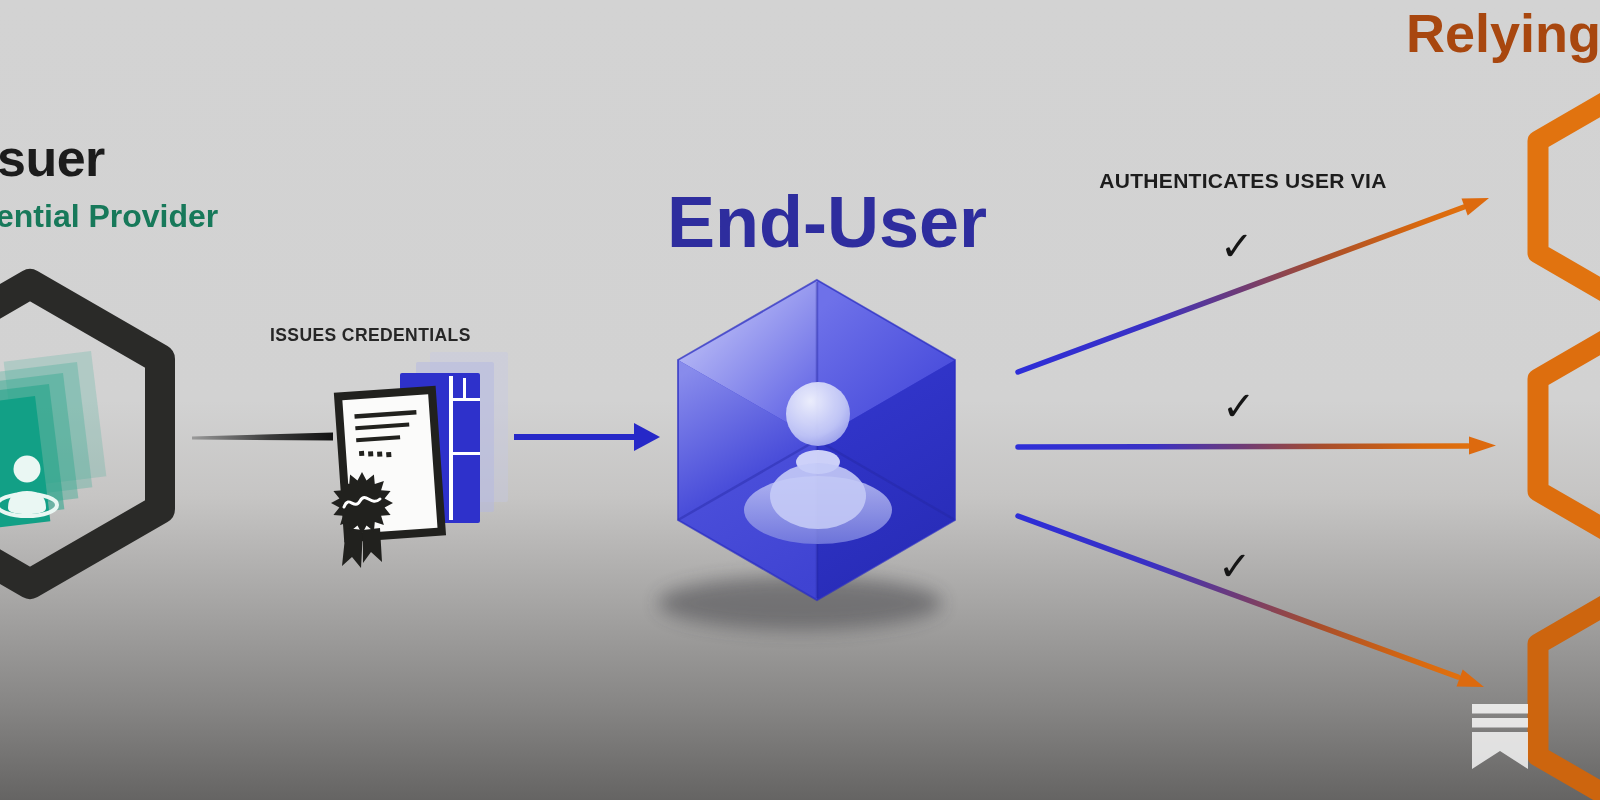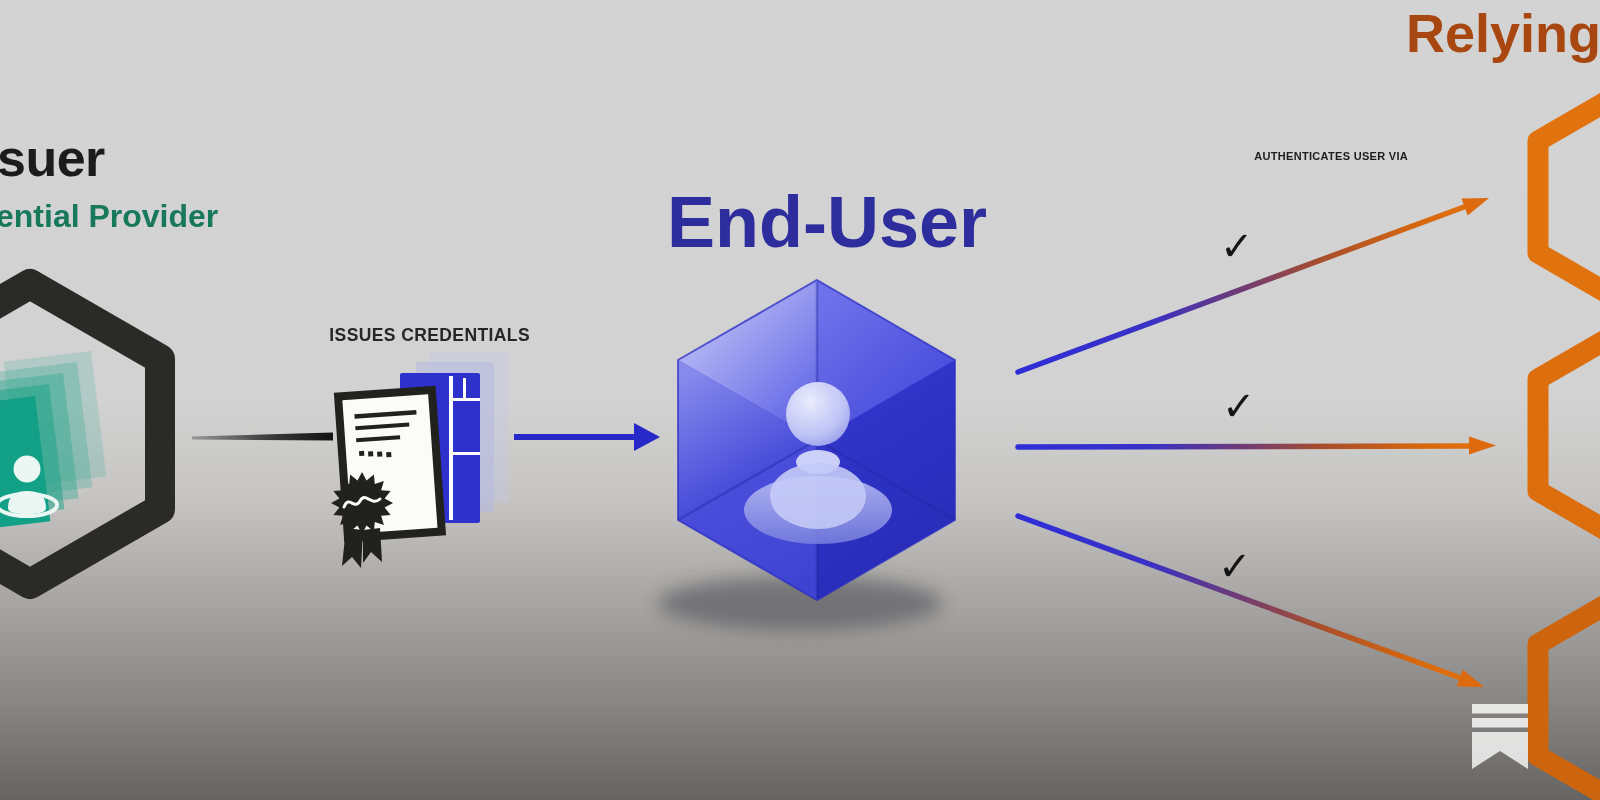--- a/index.html
+++ b/index.html
@@ -3,23 +3,23 @@
 <meta charset="utf-8">
 <style>
   html,body{margin:0;padding:0;}
   body{width:1600px;height:800px;overflow:hidden;font-family:"Liberation Sans","DejaVu Sans",sans-serif;}
   .canvas{position:relative;width:1600px;height:800px;
     background:linear-gradient(180deg,#d3d3d3 0%,#d2d2d2 50%,#c6c5c4 62%,#a7a6a5 75%,#878685 88%,#656463 100%);}
   svg.layer{position:absolute;left:0;top:0;}
   .txt{position:absolute;white-space:nowrap;}
   .issuer-title{left:-3px;top:132px;font-size:52px;font-weight:800;letter-spacing:-0.5px;color:#1c1c1c;line-height:1;}
   .issuer-sub{left:-4px;top:200px;font-size:32px;font-weight:800;color:#17795a;line-height:1;}
-  .step-label{left:270px;top:327px;width:260px;text-align:right;font-size:17.5px;font-weight:800;letter-spacing:0.4px;color:#262626;line-height:1;}
+  .step-label{left:270px;top:327px;width:260px;text-align:left;font-size:17.5px;font-weight:800;letter-spacing:0.4px;color:#262626;line-height:1;}
   .enduser-title{left:667px;top:186px;width:300px;text-align:right;font-size:72px;font-weight:800;color:#2e2d9e;line-height:1;}
-  .auth-label{left:1078px;top:144px;width:330px;text-align:right;font-size:11px;font-weight:800;letter-spacing:0.3px;color:#1d1d1d;line-height:25.5px;white-space:normal;}
+  .auth-label{left:1078px;top:168px;width:330px;text-align:center;font-size:21px;font-weight:800;letter-spacing:0.3px;color:#1d1d1d;line-height:25.5px;white-space:normal;}
   .relying-title{left:1406px;top:4px;font-size:54px;font-weight:800;color:#a8470f;line-height:1.1;}
   .check{position:absolute;font-size:40px;font-weight:700;color:#151515;line-height:1;}
   .check1{left:1220px;top:226px;}
   .check2{left:1222px;top:386px;}
   .check3{left:1218px;top:546px;}
 </style>
 </head>
 <body>
 
 <div class="canvas">

